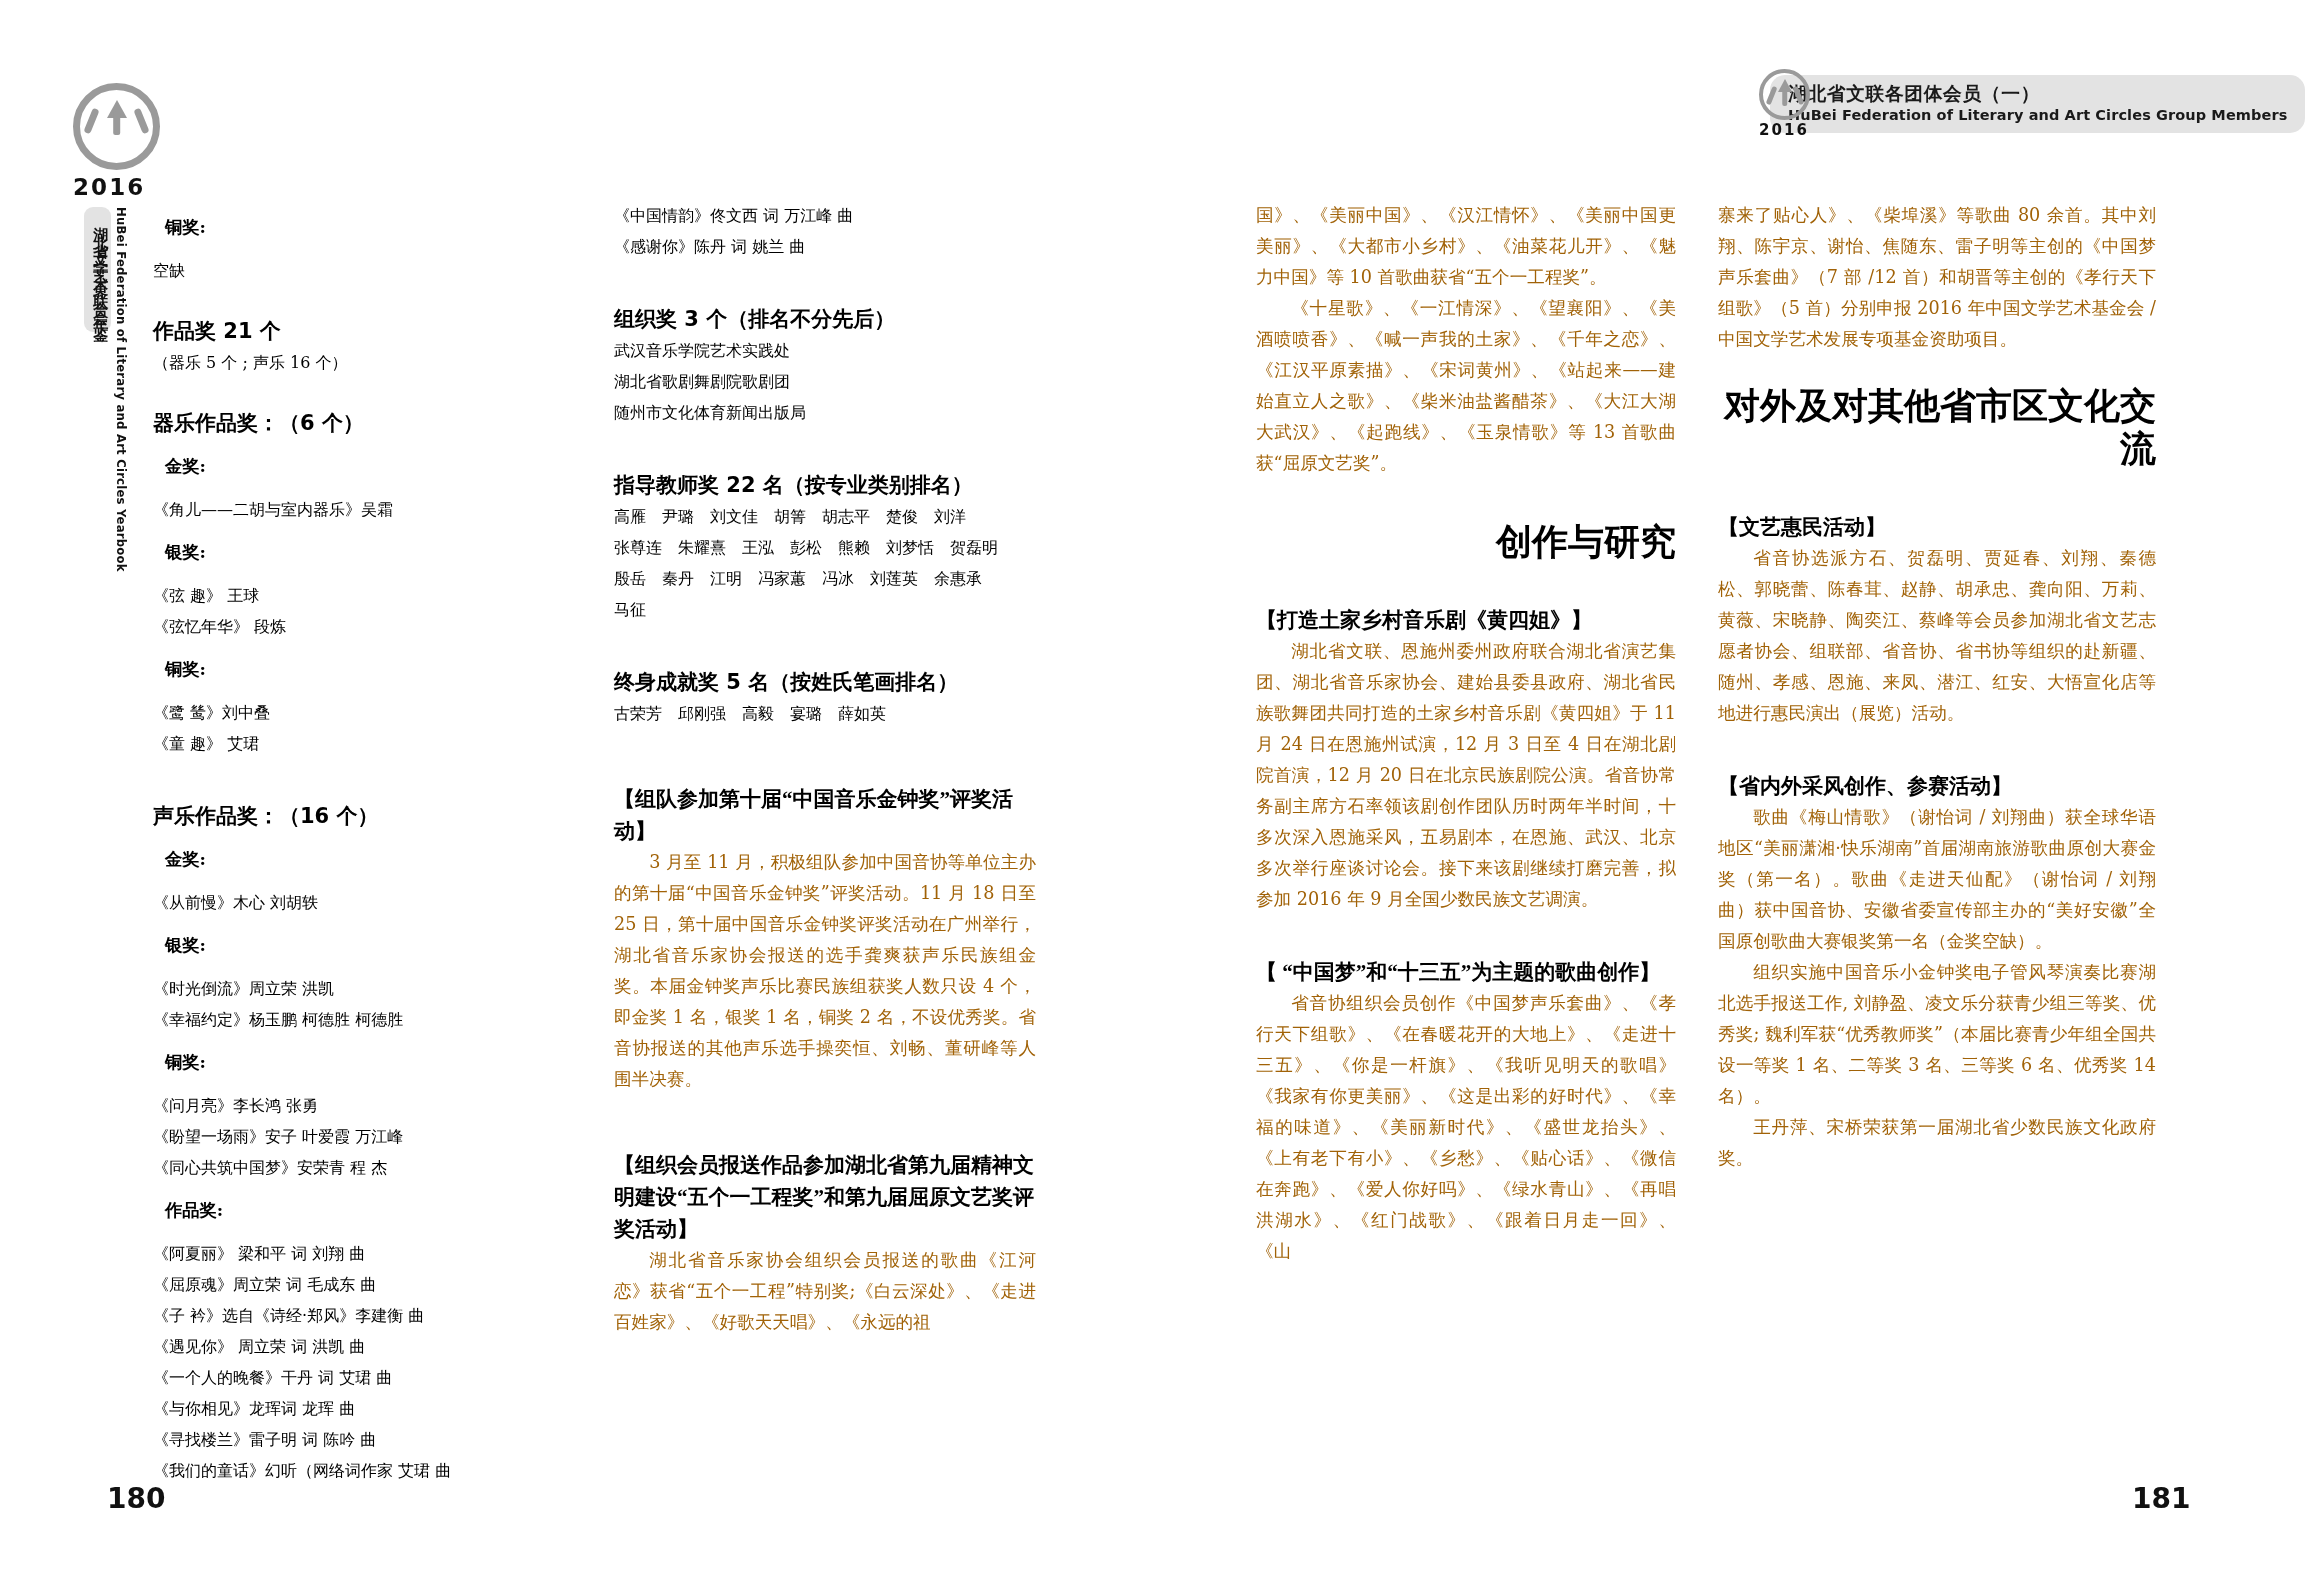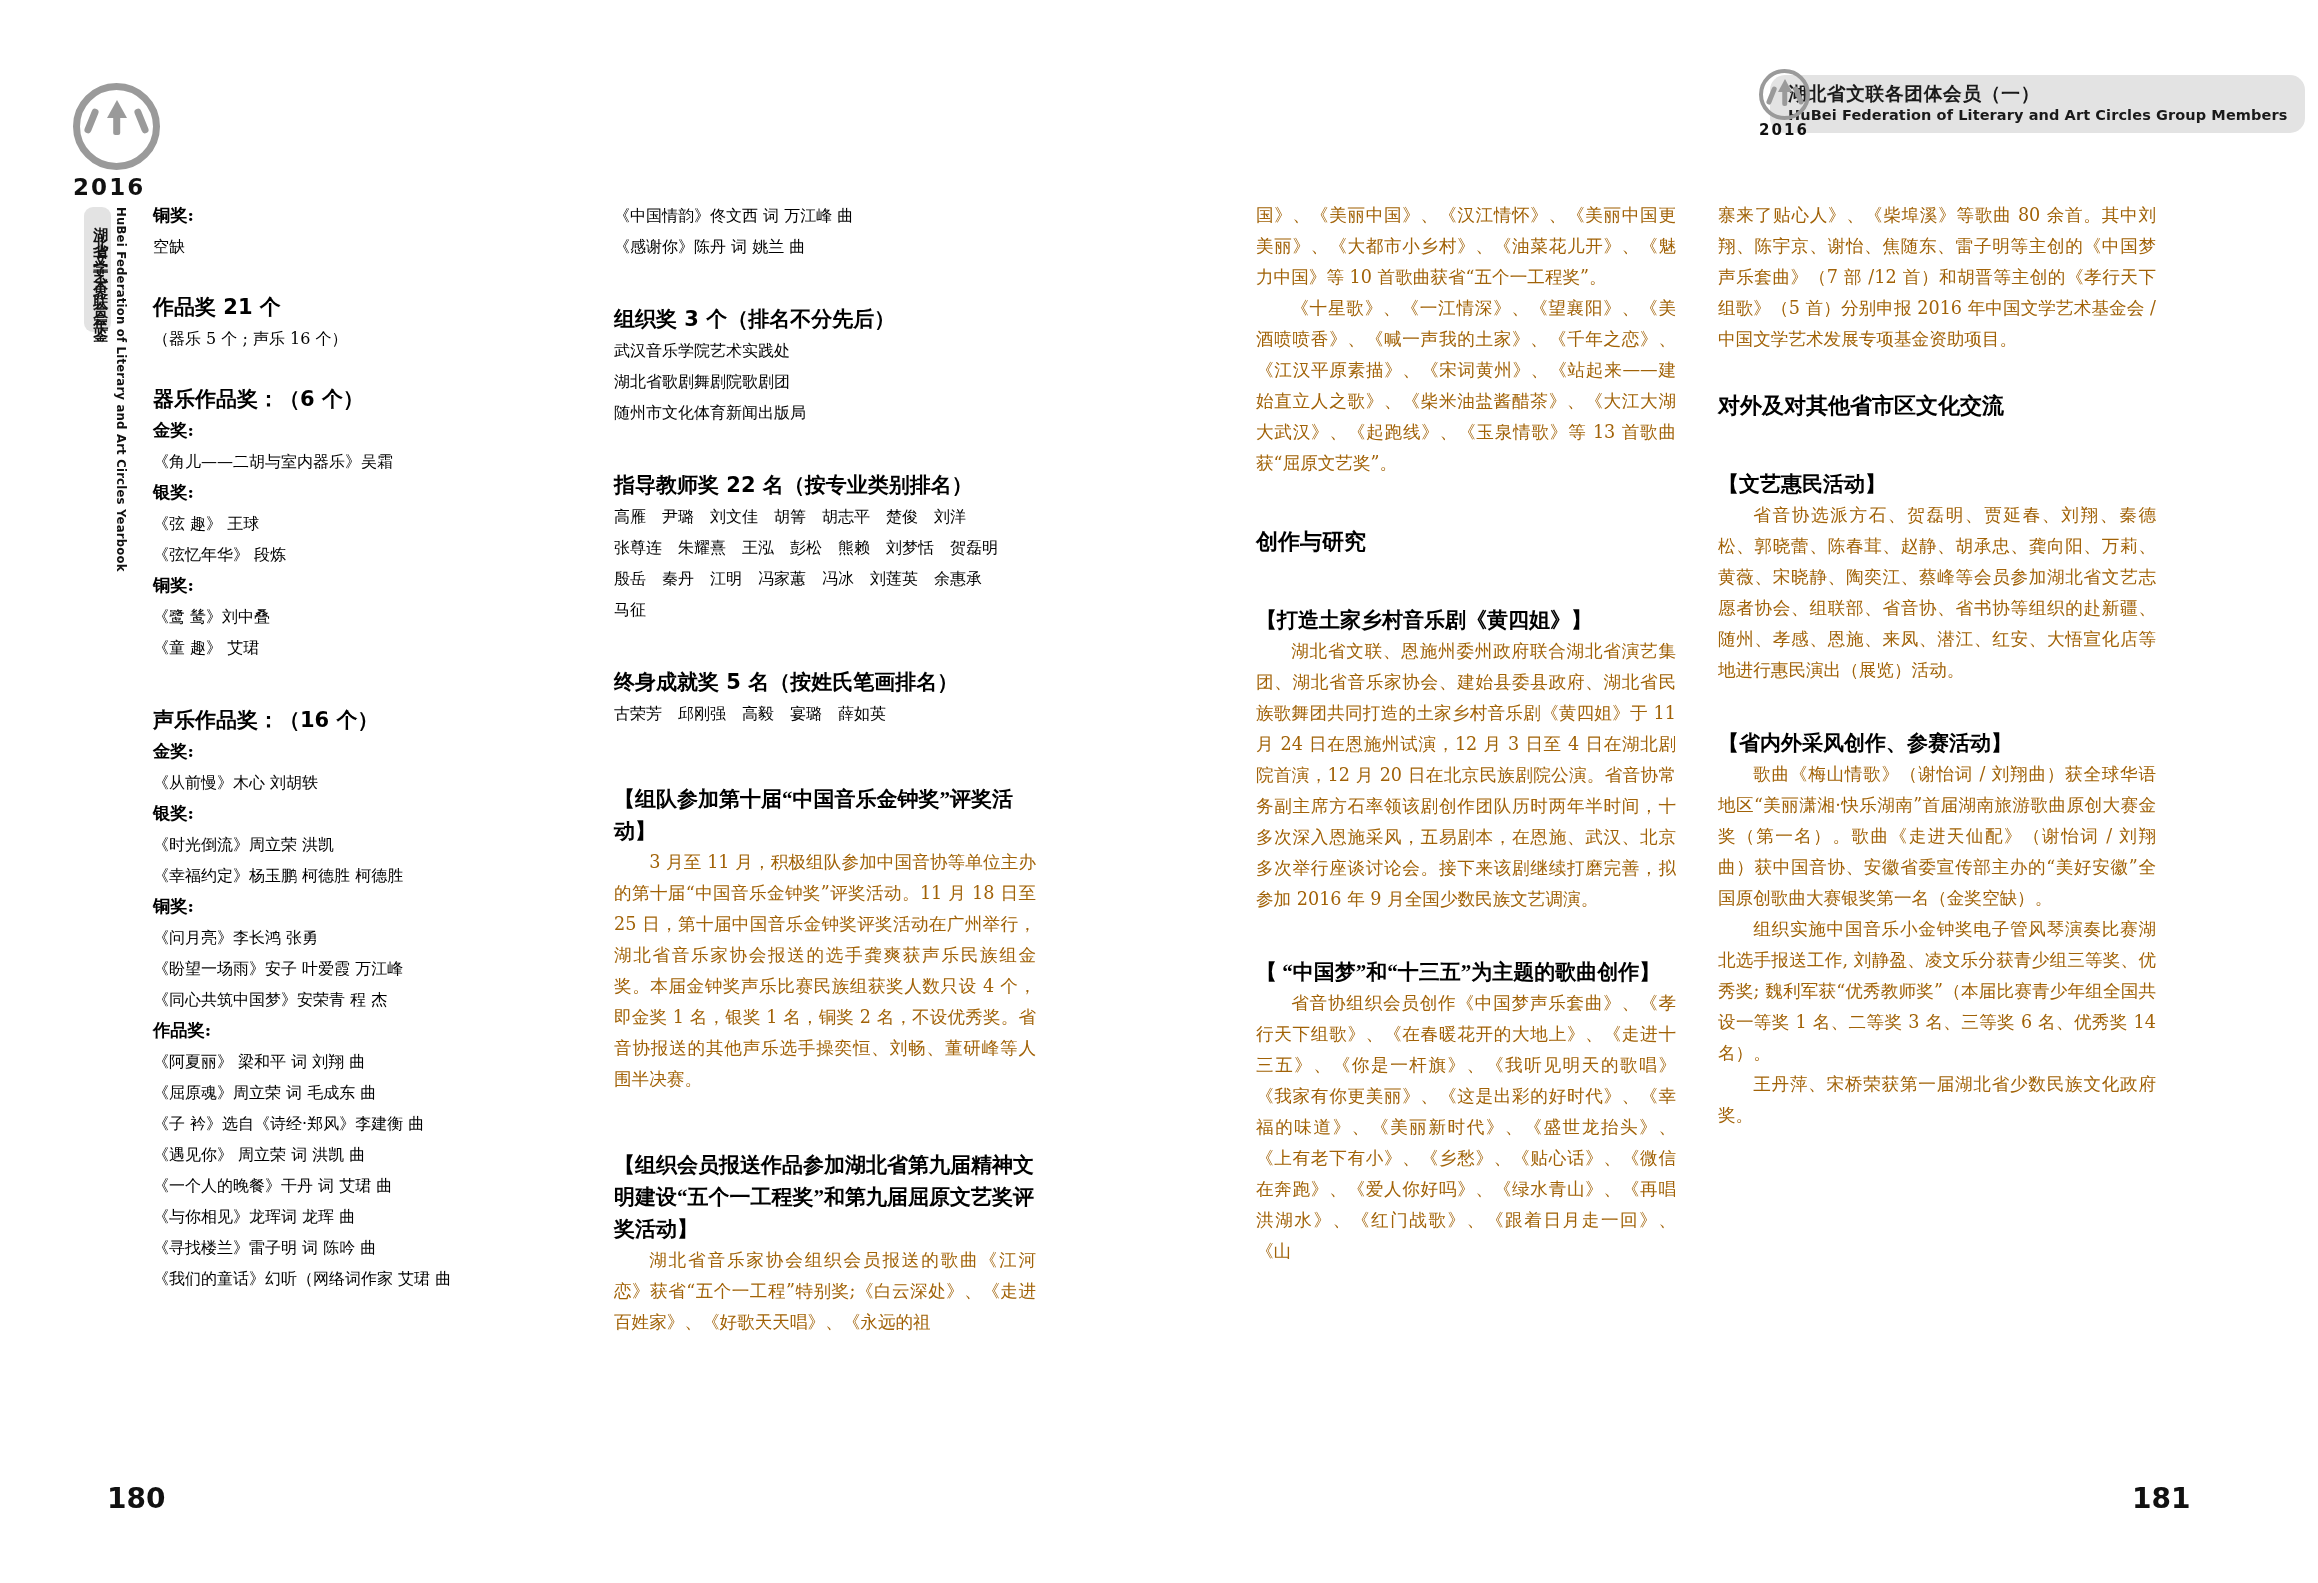--- a/index.html
+++ b/index.html
@@ -89,33 +89,33 @@
   }
   .p.indent{text-indent:2em;}
   
   .li{
     font-family:"DejaVu Serif","Liberation Serif",serif;
     font-size:16px;line-height:31px;color:#000;margin:0;white-space:nowrap;
   }
   
   .lbl{
     font-family:"DejaVu Serif","Liberation Serif",serif;
-    font-size:17.3px;line-height:31px;color:#000;margin:0;font-weight:700;
+    font-size:17.3px;line-height:31px;color:#000;margin:12px;font-weight:700;
   }
   .h-award{
     font-family:"DejaVu Sans","Liberation Sans",sans-serif;
     font-size:21px;font-weight:700;line-height:32px;color:#000;margin:0;
   }
   .h-bracket{
     font-family:Liberation Serif, serif;
     font-size:21px;font-weight:700;line-height:32px;color:#000;margin:0;
   }
   .h-section{
     font-family:"DejaVu Sans","Liberation Sans",sans-serif;
-    font-size:22px;font-weight:700;line-height:43px;color:#000;margin:0;text-align:left;
+    font-size:36px;font-weight:700;line-height:43px;color:#000;margin:0;text-align:right;
   }
   .sp-m{height:29px;}
   .sp-l{height:41px;}
   .sp-xl{height:54px;}
 </style>
 </head>
 <body>
 
 <div class="spread">
   <div class="page page-left"></div>

